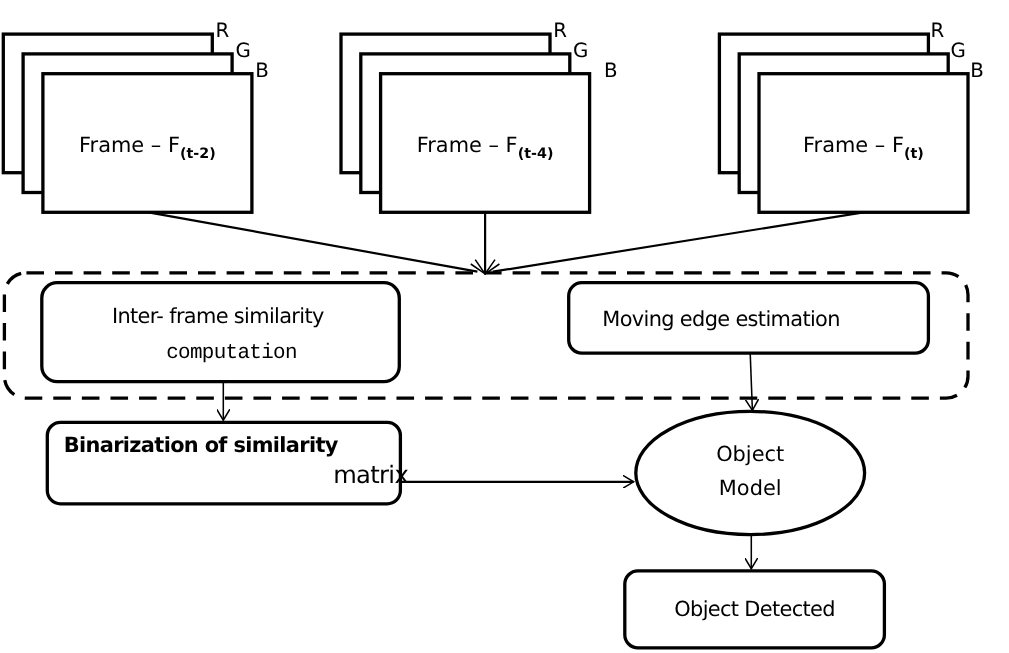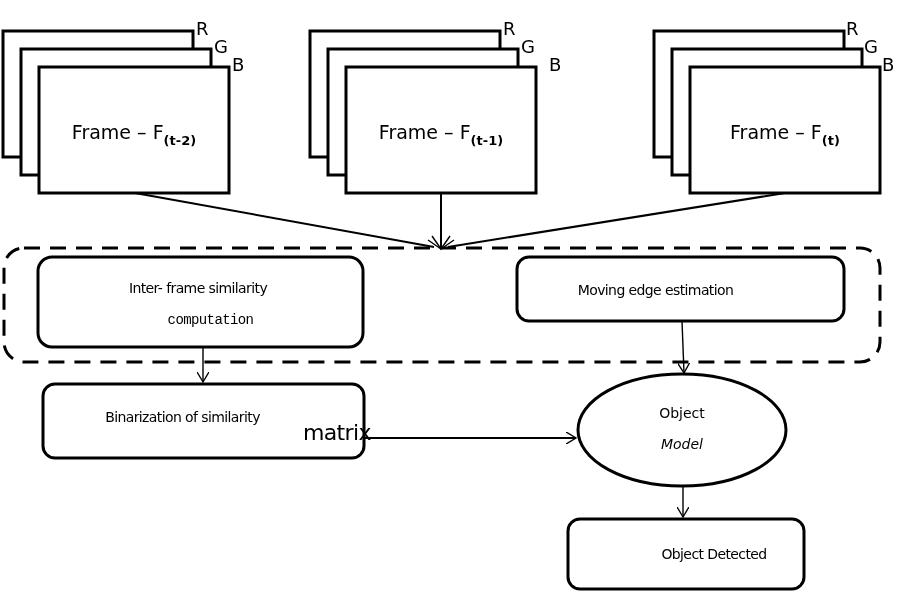--- a/index.html
+++ b/index.html
@@ -2,21 +2,21 @@
 <html><head>
 <meta charset="utf-8">
 <style>
   html, body { margin: 0; padding: 0; background: #ffffff; }
   body { width: 917px; height: 594px; position: relative; overflow: hidden;
          font-family: "DejaVu Sans", sans-serif; color: #000; }
   svg { position: absolute; left: 0; top: 0; }
   .stroke { fill: #fff; stroke: #000; stroke-width: 3; }
   .thin { stroke: #000; stroke-width: 1.4; fill: none; }
   .med { stroke: #000; stroke-width: 2; fill: none; }
-  .lbl { position: absolute; text-align: center; font-size: 14px; line-height: 22px; white-space: nowrap; }
+  .lbl { position: absolute; text-align: center; font-size: 19px; line-height: 22px; white-space: nowrap; }
   .frame-lbl { font-size: 19px; }
   .frame-lbl sub { font-size: 13px; font-weight: bold; vertical-align: -6px; }
   .ch { position: absolute; font-size: 18px; line-height: 18px; }
   .narrow { letter-spacing: -0.6px; }
 </style>
 </head>
 <body>
 
 <svg width="917" height="594" viewBox="0 0 917 594">
   <defs>
@@ -72,27 +72,27 @@
 
 <div class="ch" style="left:503px;top:20px;">R</div>
 <div class="ch" style="left:521px;top:38px;">G</div>
 <div class="ch" style="left:549px;top:56px;">B</div>
 
 <div class="ch" style="left:846px;top:20px;">R</div>
 <div class="ch" style="left:864px;top:38px;">G</div>
 <div class="ch" style="left:882px;top:56px;">B</div>
 
 <div class="lbl frame-lbl" style="left:39px;top:121px;width:190px;"><span>Frame – F</span><sub>(t-2)</sub></div>
-<div class="lbl frame-lbl" style="left:346px;top:121px;width:190px;"><span>Frame – F</span><sub>(t-1)</sub></div>
+<div class="lbl frame-lbl" style="left:346px;top:121px;width:190px;"><span>Frame – F</span><sub>(t-4)</sub></div>
 <div class="lbl frame-lbl" style="left:690px;top:121px;width:190px;"><span>Frame – F</span><sub>(t)</sub></div>
 
 <div class="lbl narrow" style="left:38px;top:277px;width:320px;">Inter- frame similarity</div>
 <div class="lbl narrow" style="left:58px;top:309px;width:305px;font-family:Liberation Mono, monospace;">computation</div>
 
 <div class="lbl narrow" style="left:517px;top:279px;width:277px;">Moving edge estimation</div>
 
-<div class="lbl narrow" style="left:43px;top:408px;width:279px;line-height:18px;">Binarization of  similarity</div>
+<div class="lbl narrow" style="left:43px;top:396px;width:279px;line-height:18px;font-weight:bold;">Binarization of  similarity</div>
 <div class="lbl narrow" style="left:50px;top:424px;width:321px;line-height:18px;font-size:22px;text-align:right;">matrix</div>
 
 <div class="lbl" style="left:578px;top:402px;width:208px;">Object</div>
-<div class="lbl" style="left:578px;top:433px;width:208px;font-style:italic;">Model</div>
+<div class="lbl" style="left:578px;top:433px;width:208px;">Model</div>
 
-<div class="lbl narrow" style="left:568px;top:543px;width:236px;margin-left:28px;">Object Detected</div>
+<div class="lbl narrow" style="left:568px;top:543px;width:236px;">Object Detected</div>
 
 </body></html>

